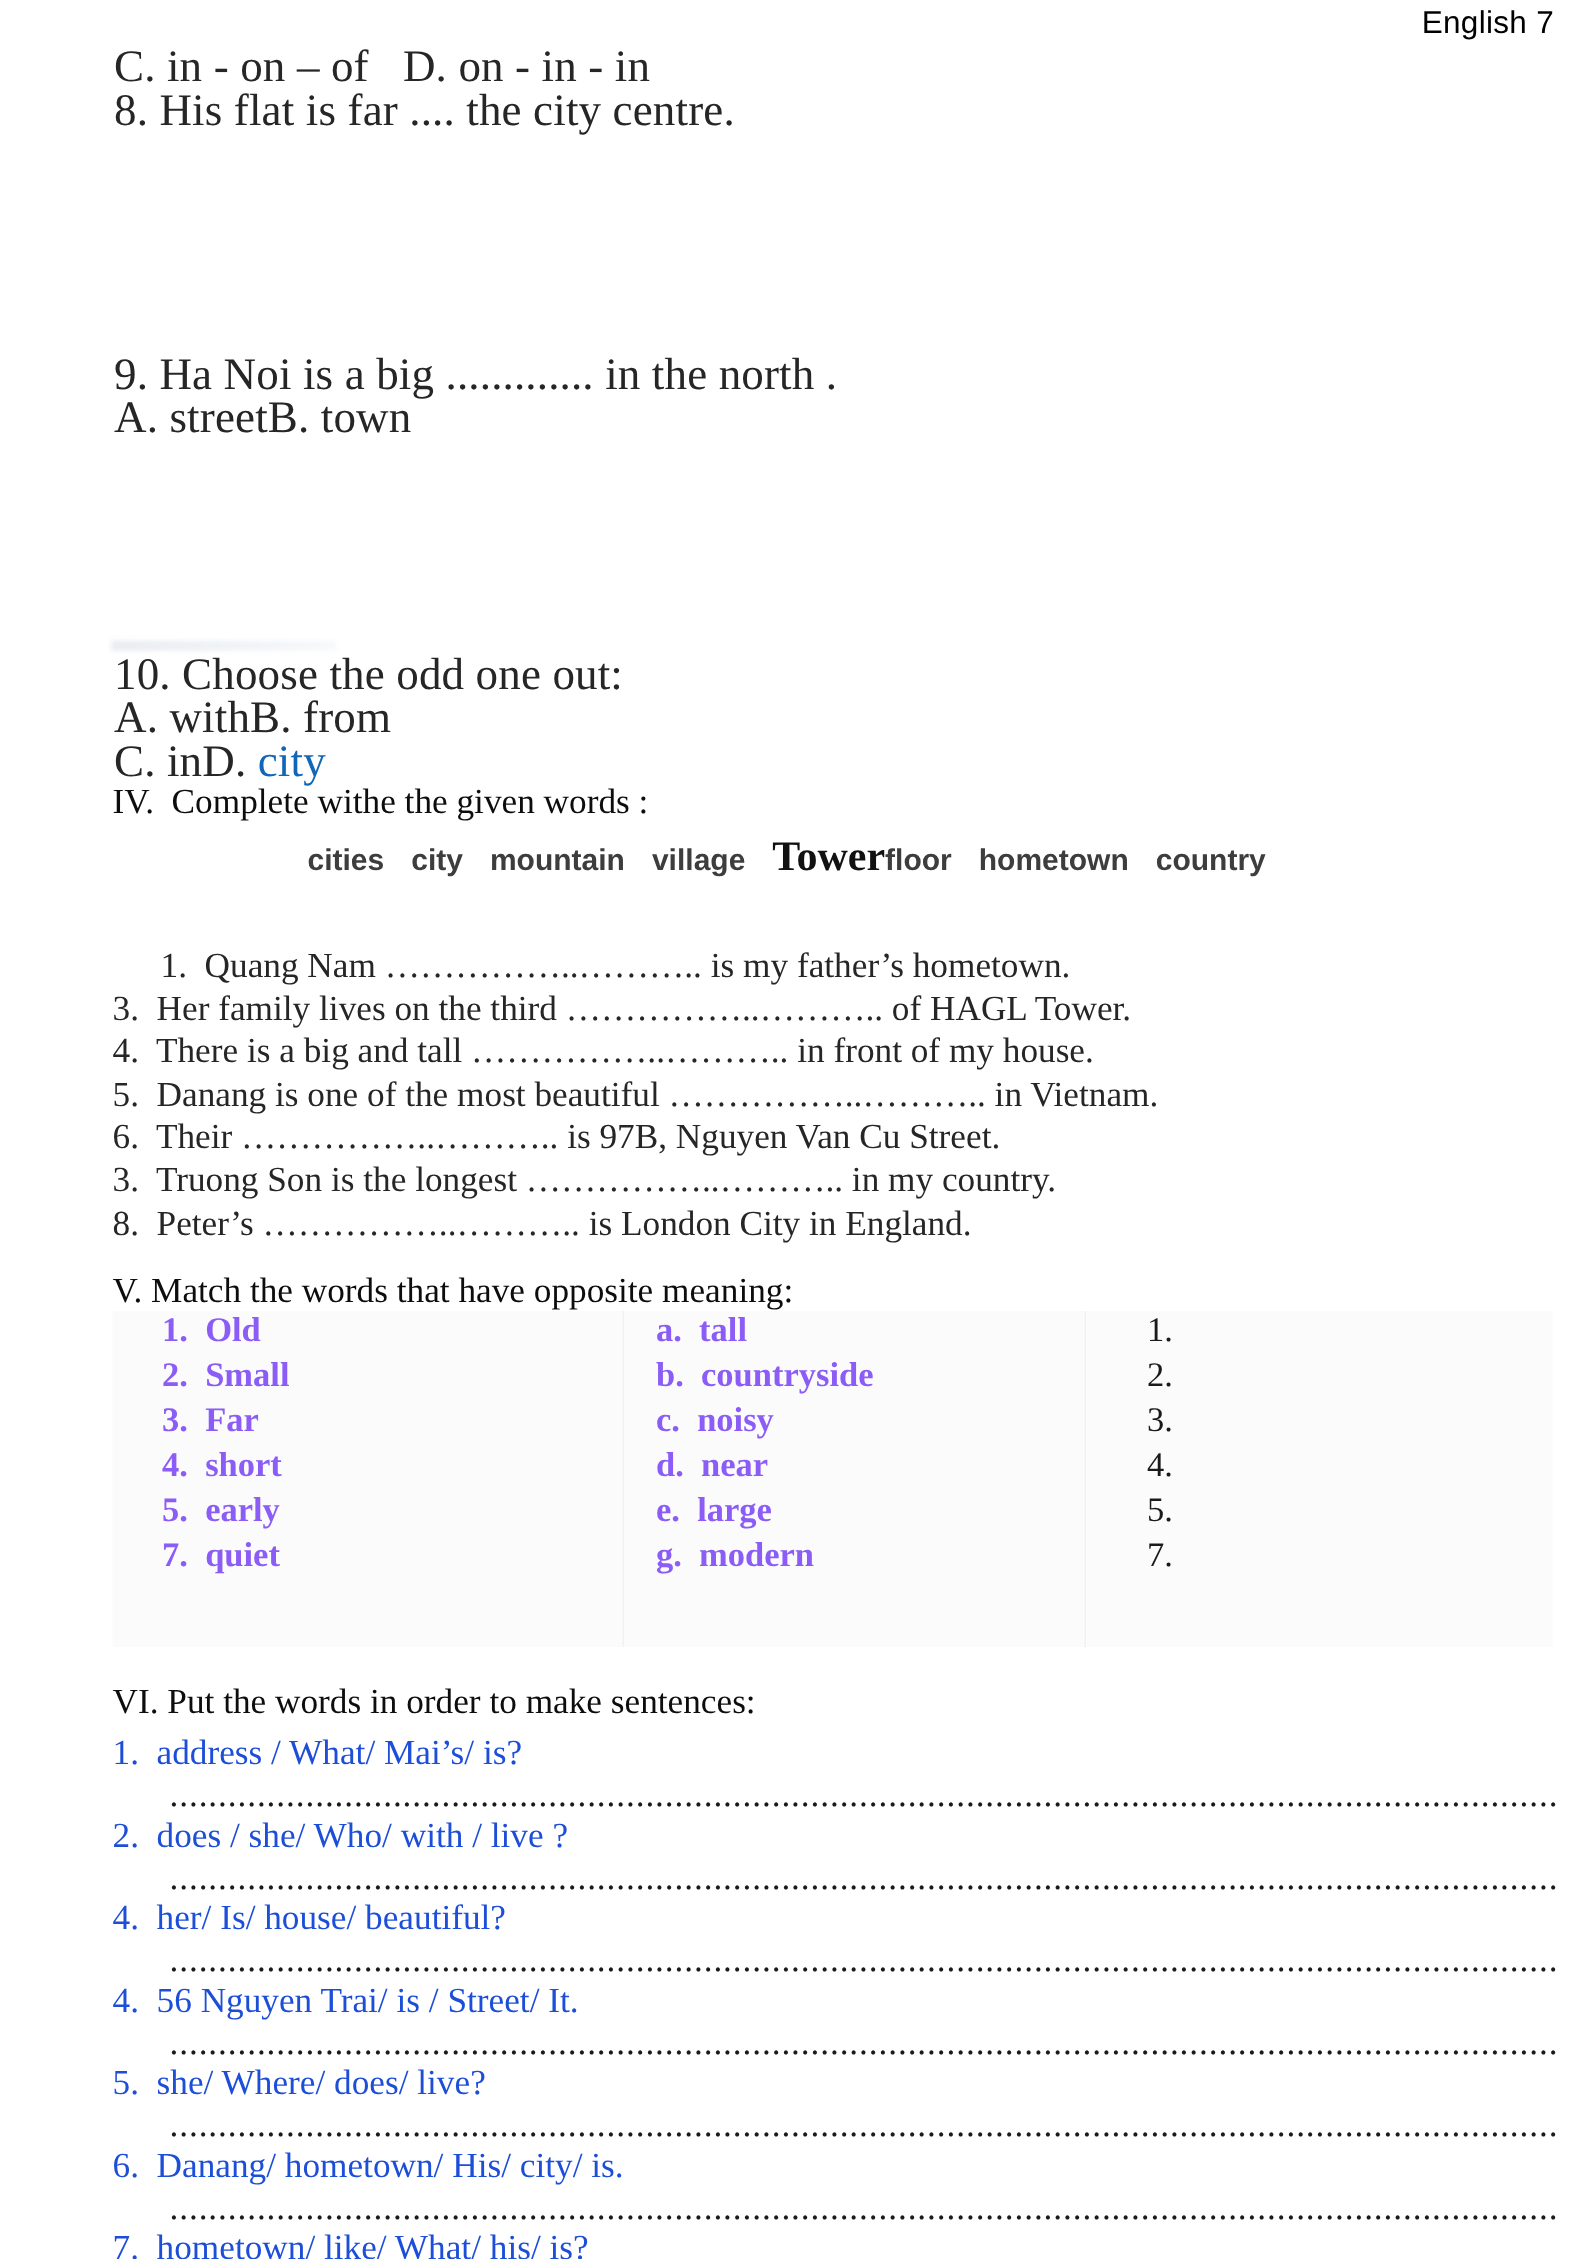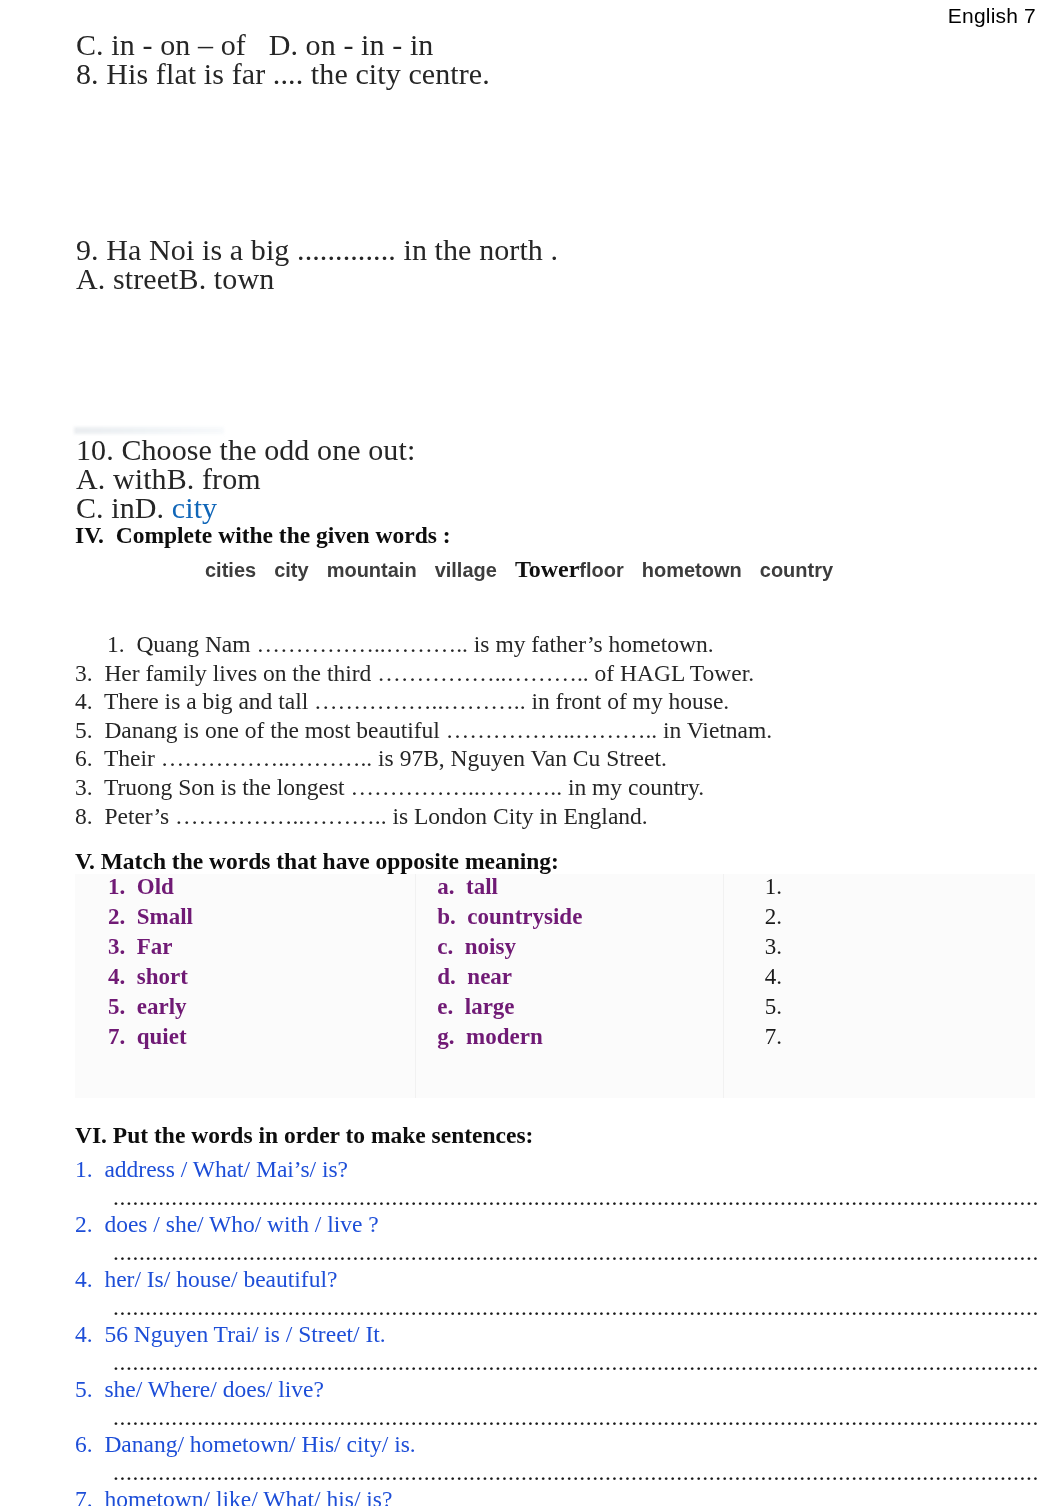--- a/index.html
+++ b/index.html
@@ -57,42 +57,42 @@
     background: linear-gradient(90deg, #e9ecef 0%, #eef2f5 45%, #f7f9fb 100%);
     opacity: 0.95;
     filter: blur(1.4px);
   }
 
   
   .section-head {
     position: absolute;
     left: 75px;
     font-size: 23.5px;
-    font-weight: bold;
+    font-weight: normal;
     color: #0d0d0d;
     white-space: pre;
   }
 
   
   .wordbank {
     position: absolute;
     left: 205px;
     top: 556px;
     display: flex;
     align-items: baseline;
     font-family: "Liberation Sans", "DejaVu Sans", sans-serif;
     font-weight: bold;
     font-size: 20px;
     color: #3d3d3d;
     white-space: pre;
   }
   .wordbank .wb { margin-right: 18px; }
   .wordbank .wb-tower {
     font-family: "Liberation Serif", "DejaVu Serif", serif;
-    font-size: 24px;
+    font-size: 28px;
     font-weight: bold;
     color: #111111;
     margin-right: 0px;
   }
   .wordbank .wb-tight { margin-right: 18px; }
 
   
   .fill-list {
     position: absolute;
     left: 75px;
@@ -129,21 +129,21 @@
   .match-wrap::after  { left: 648px; }
 
   .match-row {
     display: flex;
     height: 30px;
     align-items: baseline;
   }
   .mc {
     font-size: 23px;
     font-weight: bold;
-    color: #701a75;
+    color: #8b5cf6;
     white-space: pre;
   }
   .mc-left   { width: 310px; padding-left: 33px; }
   .mc-mid    { width: 308px; padding-left: 30px; }
   .mc-right  { width: 280px; padding-left: 30px; font-weight: normal; color: #1a1a1a; }
 
   
   .order-list {
     position: absolute;
     left: 75px;

